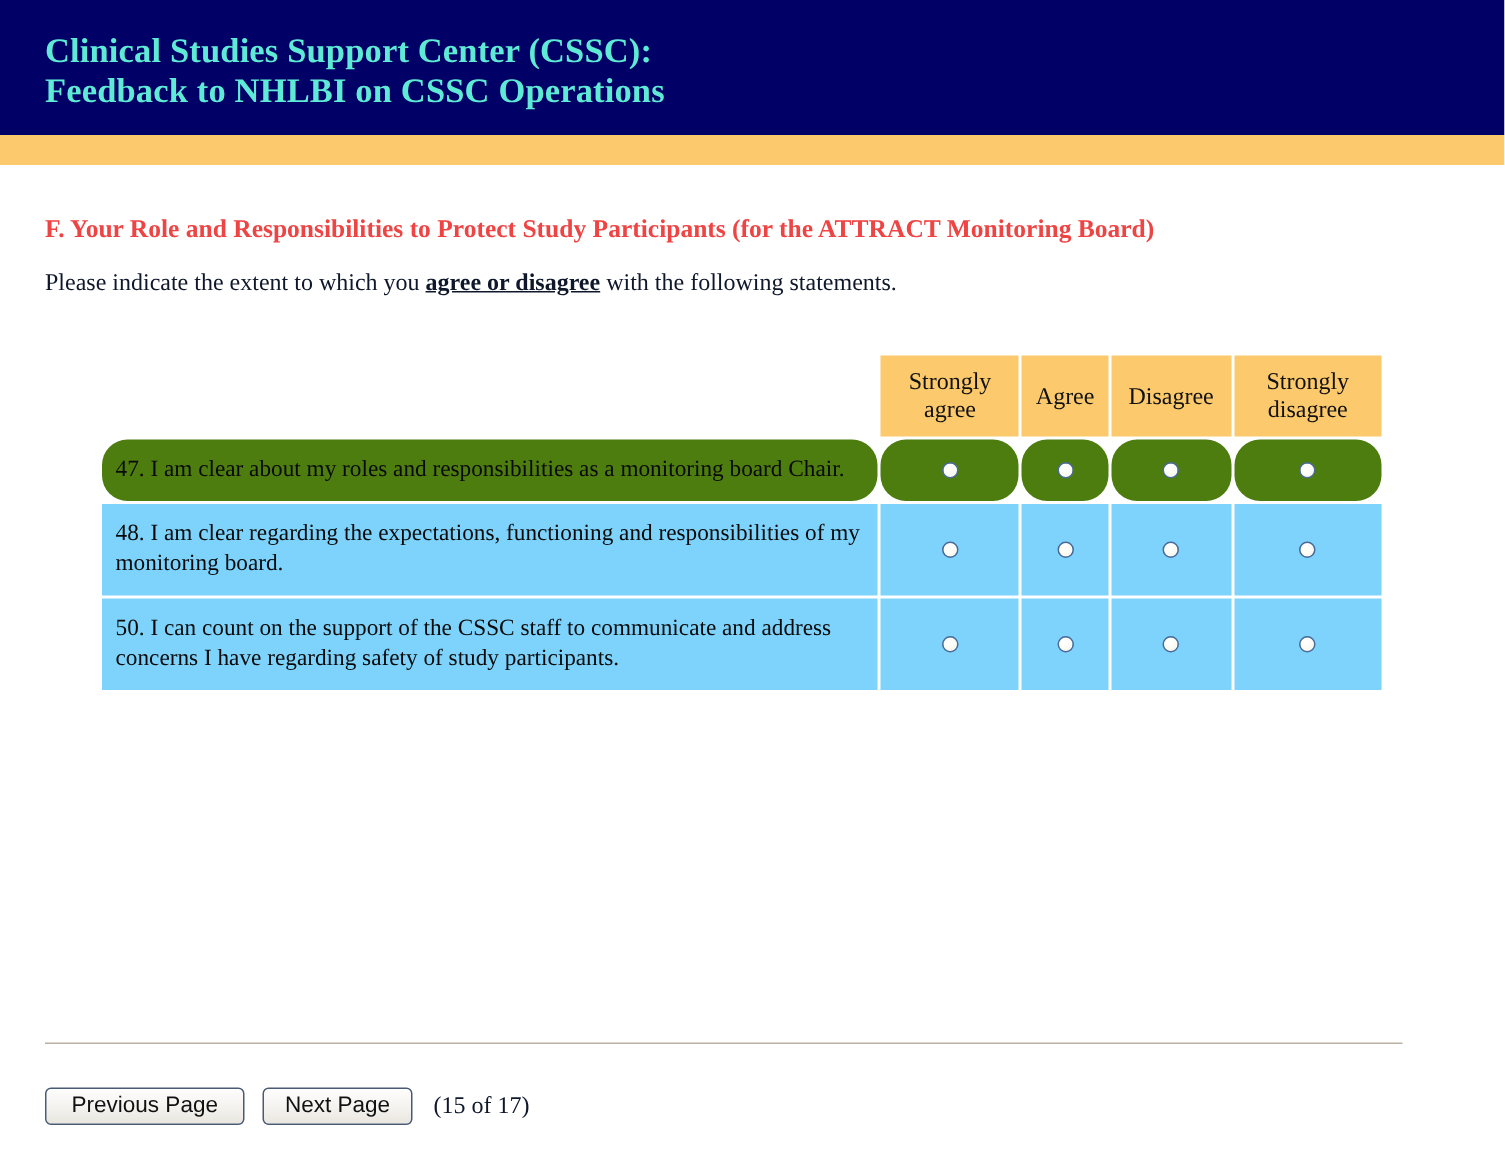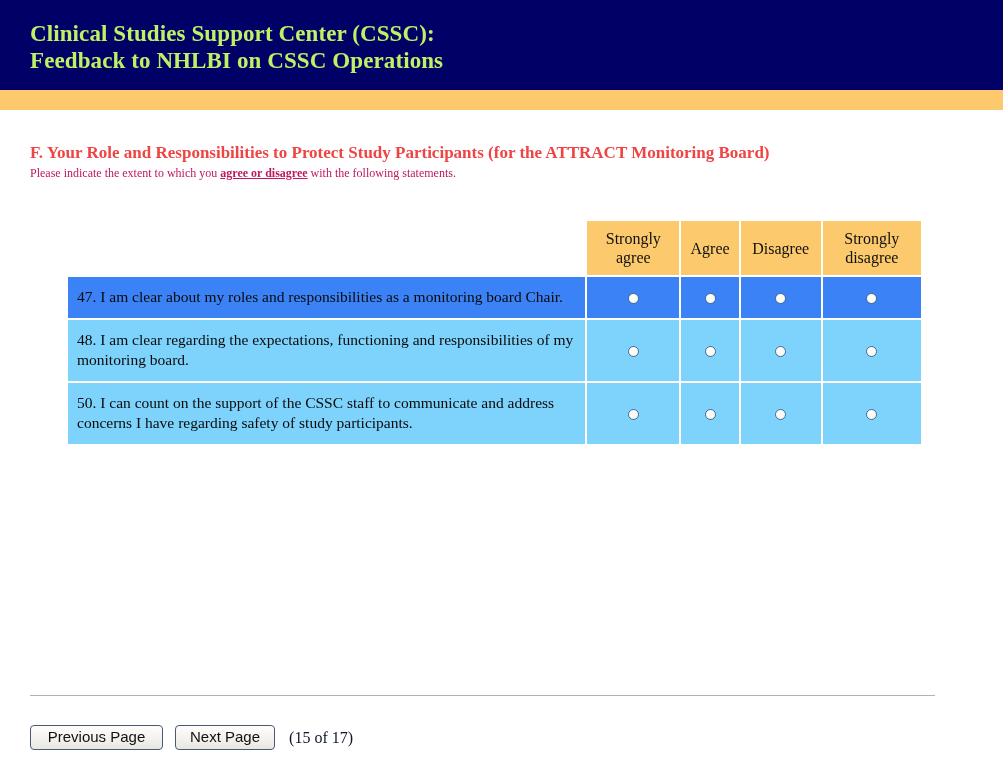--- a/index.html
+++ b/index.html
@@ -15,21 +15,21 @@
   }
 
   
   #banner {
     background: #000066;
     height: 90px;
     padding: 0;
     position: relative;
   }
   #banner-title {
-    color: #bef264;
+    color: #5eead4;
     font-family: "Liberation Serif", "DejaVu Serif", serif;
     font-weight: bold;
     font-size: 23px;
     line-height: 27px;
     padding: 20px 0 0 30px;
     white-space: pre-line;
     letter-spacing: 0.1px;
   }
   #gold-strip {
     background: #FCCA6C;
@@ -42,23 +42,23 @@
     padding: 0 0 0 30px;
   }
   #section-heading {
     font-size: 17px;
     font-weight: bold;
     color: #ef4444;
     margin: 32px 0 0 0;
     line-height: 21px;
   }
   #instruction {
-    font-size: 12px;
-    color: #be185d;
-    margin: 0 0 0 0;
+    font-size: 16px;
+    color: #0f172a;
+    margin: 16px 0 0 0;
     line-height: 20px;
   }
   #instruction .emph {
     font-weight: bold;
     text-decoration: underline;
   }
 
   
   #matrix-wrap {
     margin-top: 36px;
@@ -101,21 +101,22 @@
     vertical-align: top;
     text-align: left;
   }
   #matrix td.opt-cell {
     text-align: center;
     vertical-align: middle;
     padding: 0;
   }
   #matrix tr.shaded td.q-cell,
   #matrix tr.shaded td.opt-cell {
-    background: #3b82f6;
+    background: #4d7c0f;
+    border-radius: 17px;
   }
   #matrix tr.plain td.q-cell,
   #matrix tr.plain td.opt-cell {
     background: #7dd3fc;
   }
 
   
   .radio {
     -webkit-appearance: none;
     appearance: none;

